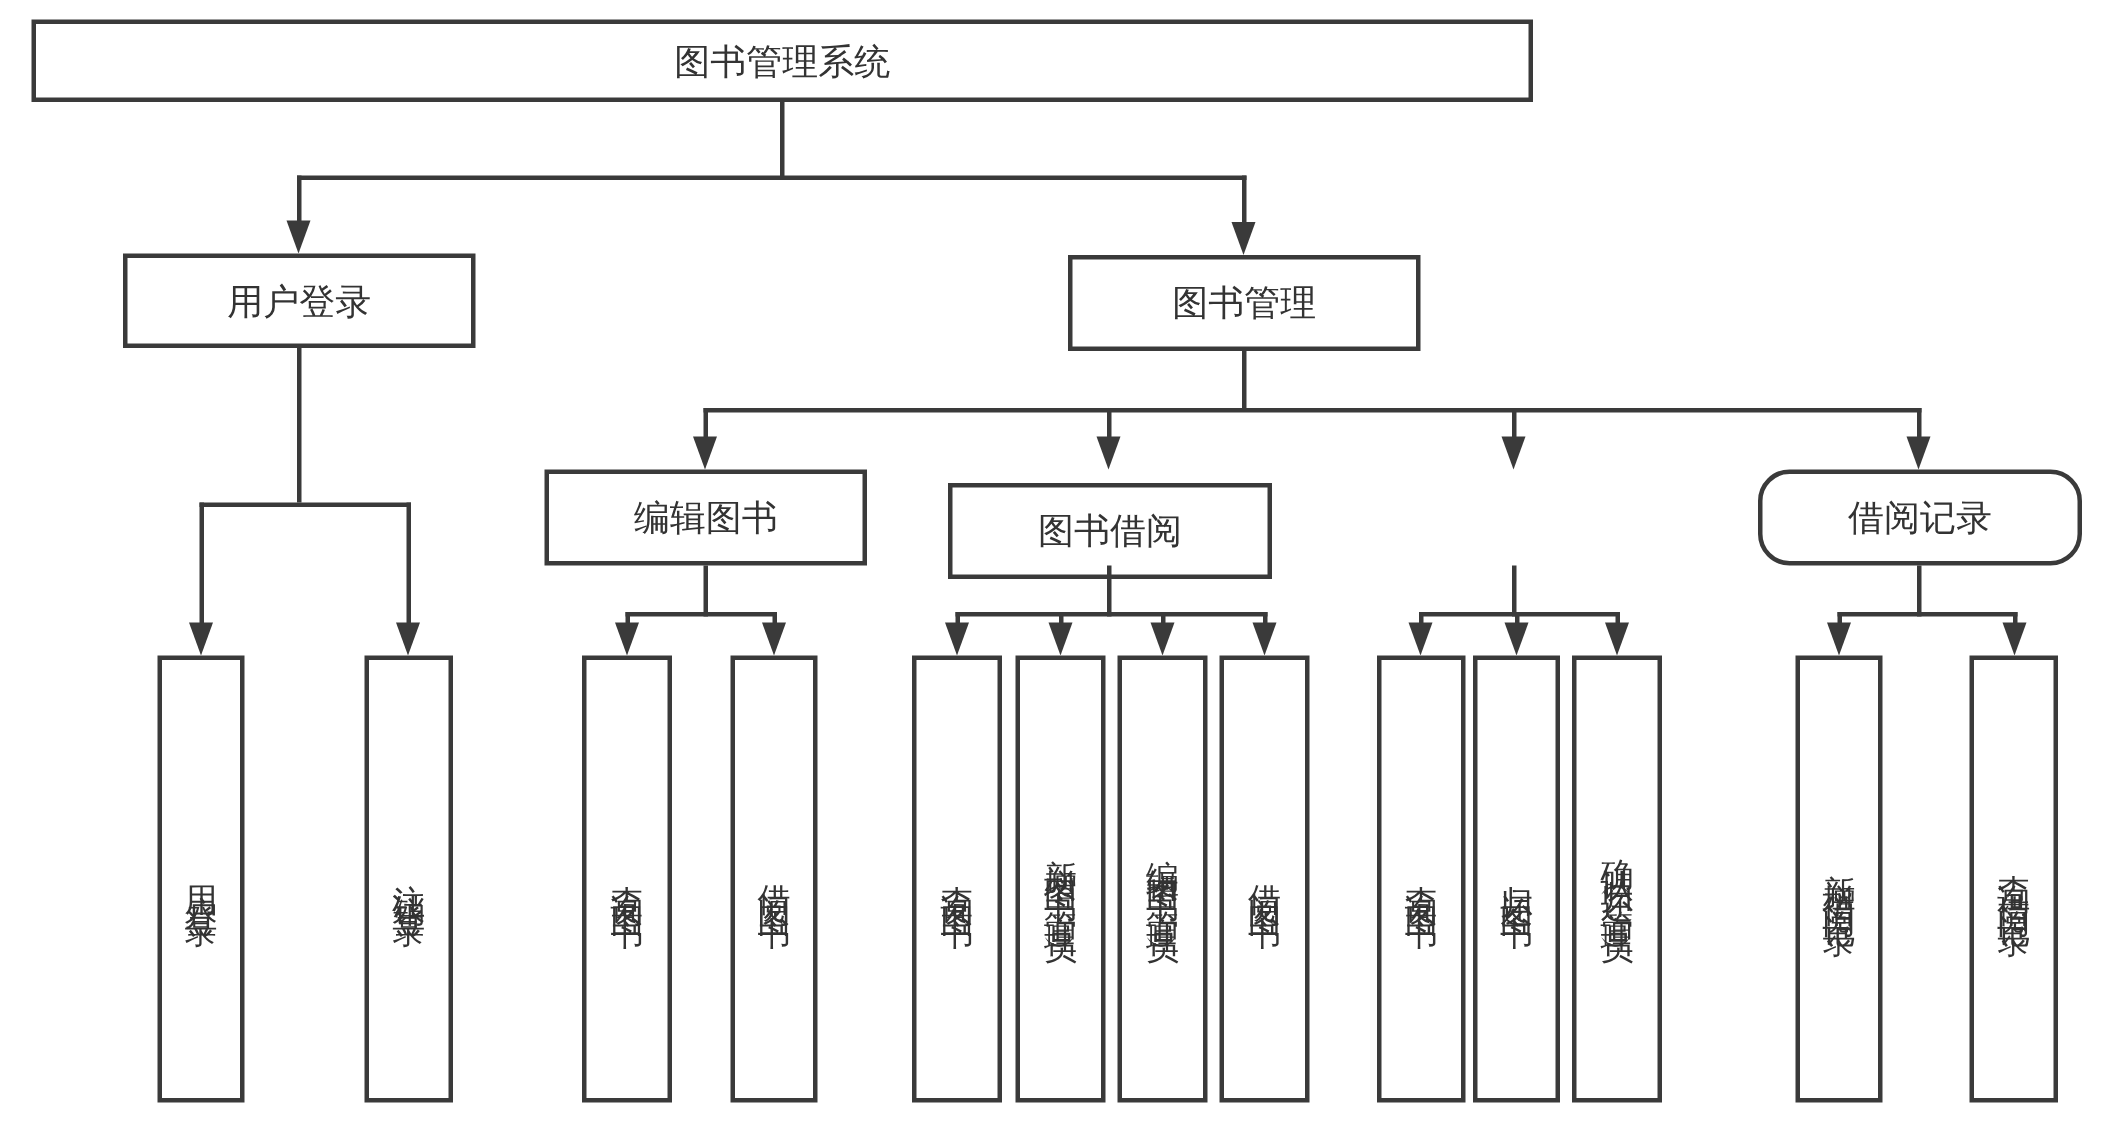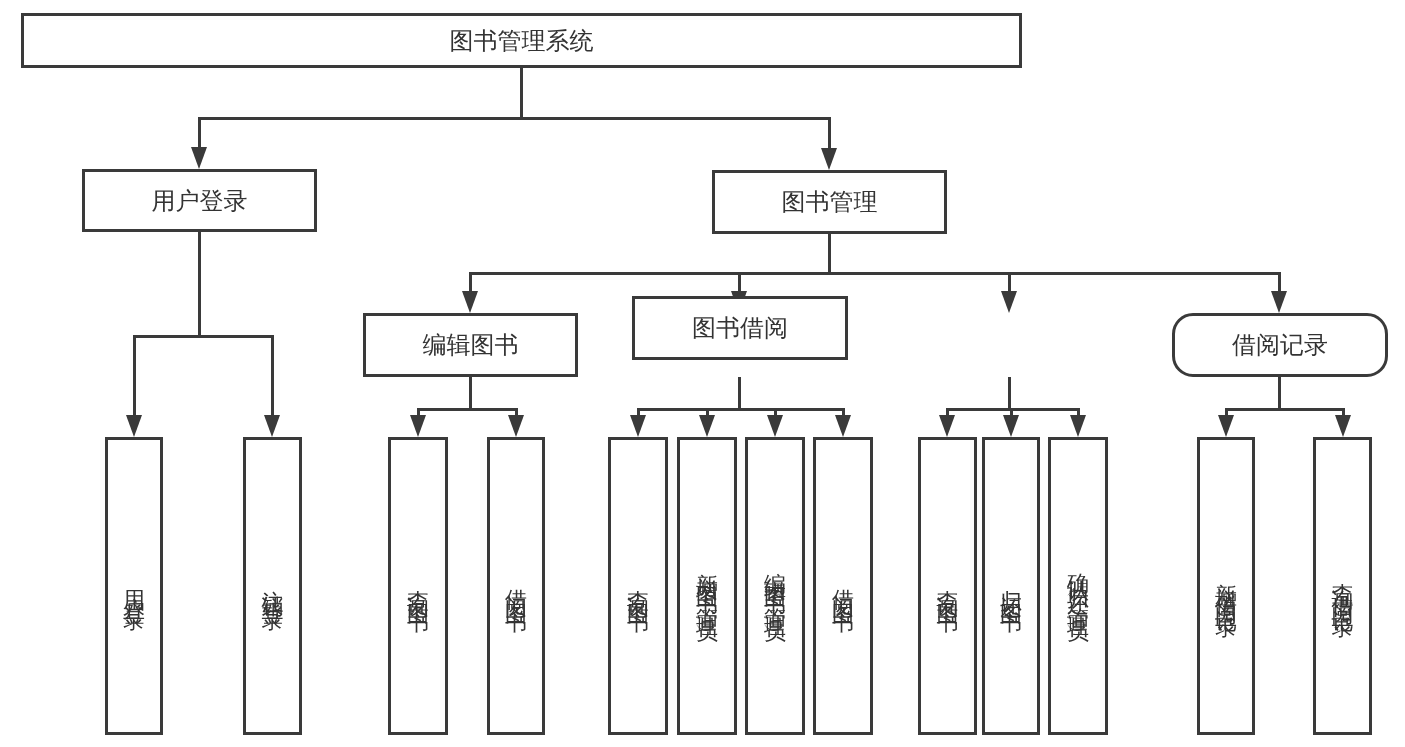--- a/index.html
+++ b/index.html
@@ -71,21 +71,21 @@
   <div class="vline" style="left:738px;top:272px;height:21px;"></div>
   <div class="arrow" style="left:731px;top:291px;"></div>
   <div class="vline" style="left:1008px;top:272px;height:21px;"></div>
   <div class="arrow" style="left:1001px;top:291px;"></div>
   <div class="vline" style="left:1278px;top:272px;height:21px;"></div>
   <div class="arrow" style="left:1271px;top:291px;"></div>
 
   <div class="box" style="left:363px;top:313px;width:215px;height:64px;">
     <span>编辑图书</span>
   </div>
-  <div class="box" style="left:632px;top:296px;width:216px;height:64px;">
+  <div class="box" style="left:632px;top:322px;width:216px;height:64px;">
     <span>图书借阅</span>
   </div>
   <div class="box" style="left:1172px;top:313px;width:216px;height:64px;border-radius:21px;">
     <span>借阅记录</span>
   </div>
 
   <div class="vline" style="left:469px;top:377px;height:34px;"></div>
   <div class="hline" style="left:417px;top:408px;width:101px;"></div>
   <div class="vline" style="left:417px;top:408px;height:10px;"></div>
   <div class="arrow" style="left:410px;top:415px;"></div>

